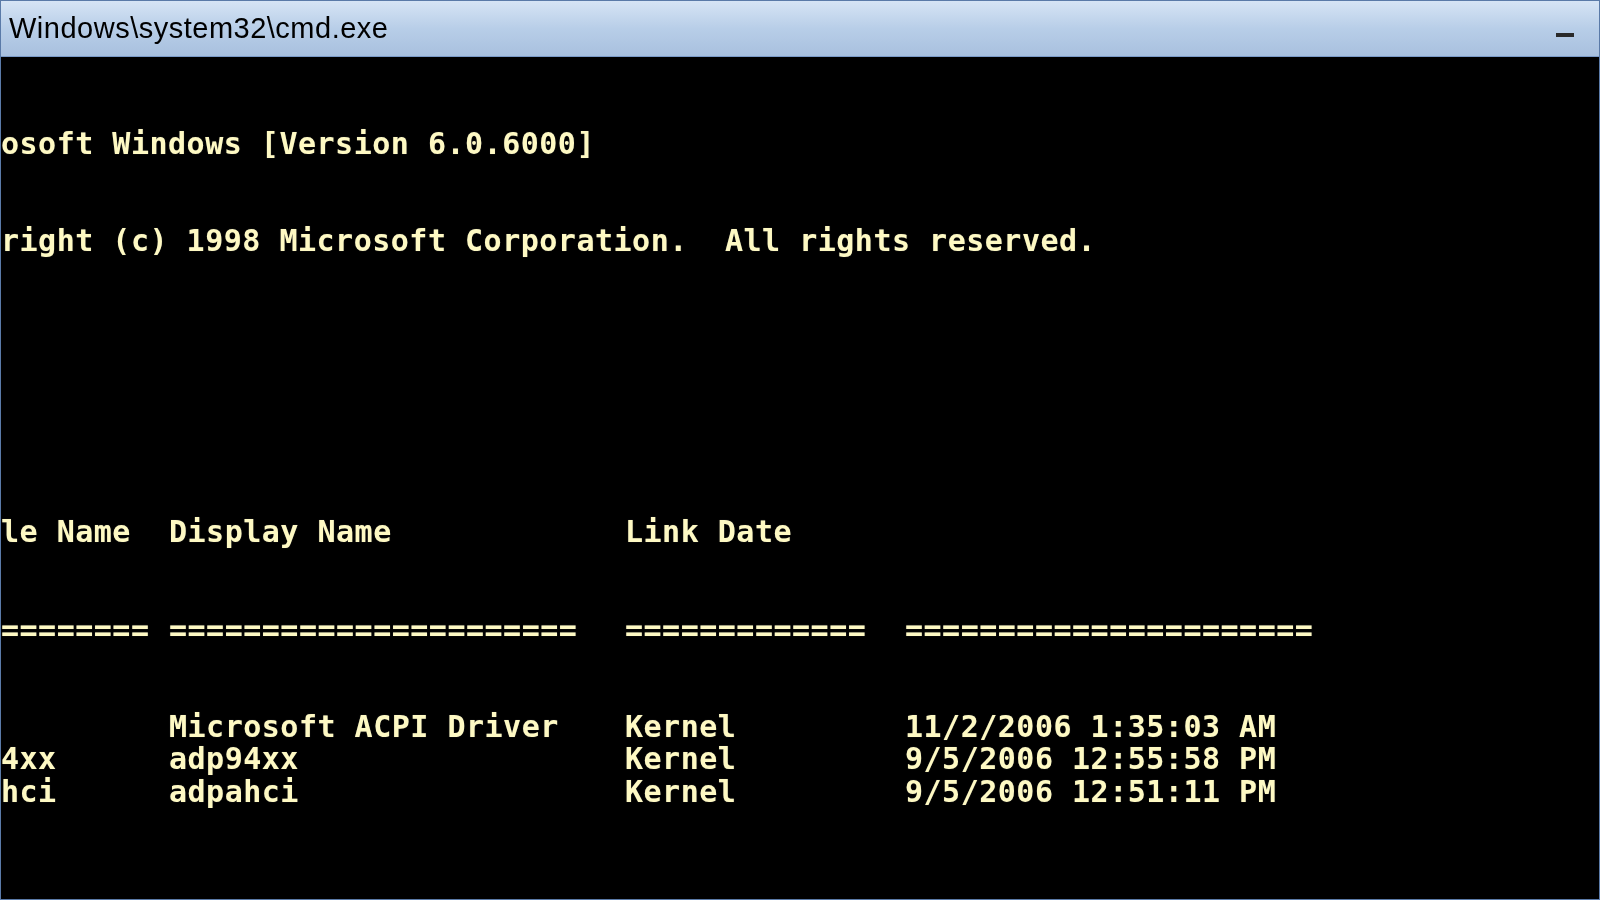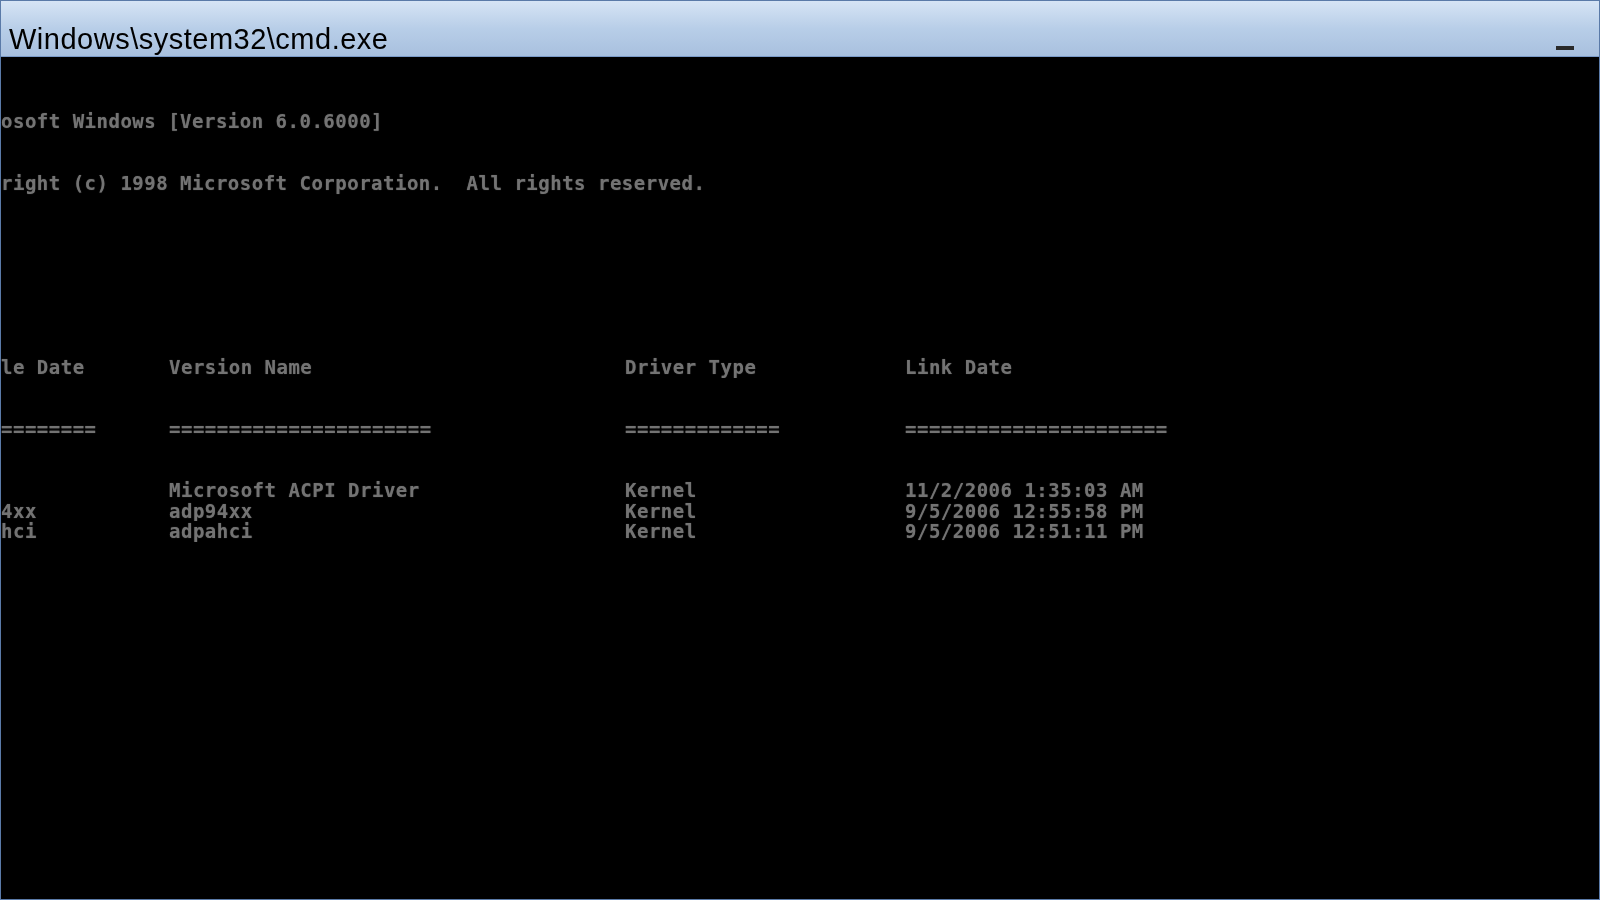--- a/index.html
+++ b/index.html
@@ -18,21 +18,21 @@
       width: 100%;
       height: 100%;
       border: 1px solid #5a7aa8;
       display: flex;
       flex-direction: column;
     }
     .titlebar {
       background: linear-gradient(to bottom, #d6e4f5 0%, #b8cee8 50%, #a8c0de 100%);
       height: 56px;
       display: flex;
-      align-items: flex-end;
+      align-items: center;
       justify-content: space-between;
       padding: 0 8px;
       border-bottom: 1px solid #7a9ac8;
       flex-shrink: 0;
     }
     .titlebar-title {
       color: #000;
       font-size: 29px;
       font-family: "Segoe UI", Tahoma, sans-serif;
       letter-spacing: 0.5px;
@@ -51,25 +51,25 @@
       padding-bottom: 6px;
     }
     .minimize-line {
       width: 18px;
       height: 4px;
       background: #2a2a2a;
     }
     .console {
       flex: 1;
       background: #000;
-      color: #737373;
-      font-size: 19px;
+      color: #fef9c3;
+      font-size: 30px;
       line-height: 1.08;
       letter-spacing: 0.5px;
-      padding: 13px 0 6px 0;
+      padding: 6px 0 6px 0;
       overflow: hidden;
       white-space: pre;
       font-family: "Lucida Console", "Consolas", monospace;
       font-weight: bold;
       text-shadow: 0 0 1px rgba(255,255,255,0.3);
     }
     .console-line {
       display: block;
     }
     .row {
@@ -108,23 +108,22 @@
       </div>
     </div>
   </div>
 
   <div class="console">
     <span class="console-line">osoft Windows [Version 6.0.6000]</span>
     <span class="console-line">right (c) 1998 Microsoft Corporation.  All rights reserved.</span>
     <span class="console-line"> </span>
     <span class="console-line"> </span>
     <div class="row">
-      <span class="col-module">le Date</span>
-      <span class="col-display">Version Name</span>
-      <span class="col-type">Driver Type</span>
+      <span class="col-module">le Name</span>
+      <span class="col-display">Display Name</span>
       <span class="col-date">Link Date</span>
     </div>
     <div class="row">
       <span class="col-module">========</span>
       <span class="col-display">======================</span>
       <span class="col-type">=============</span>
       <span class="col-date">======================</span>
     </div>
     <div id="rows-container"><div class="row"><span class="col-module"></span><span class="col-display">Microsoft ACPI Driver</span><span class="col-type">Kernel</span><span class="col-date">11/2/2006 1:35:03 AM</span></div><div class="row"><span class="col-module">4xx</span><span class="col-display">adp94xx</span><span class="col-type">Kernel</span><span class="col-date">9/5/2006 12:55:58 PM</span></div><div class="row"><span class="col-module">hci</span><span class="col-display">adpahci</span><span class="col-type">Kernel</span><span class="col-date">9/5/2006 12:51:11 PM</span></div></div>
   </div>

